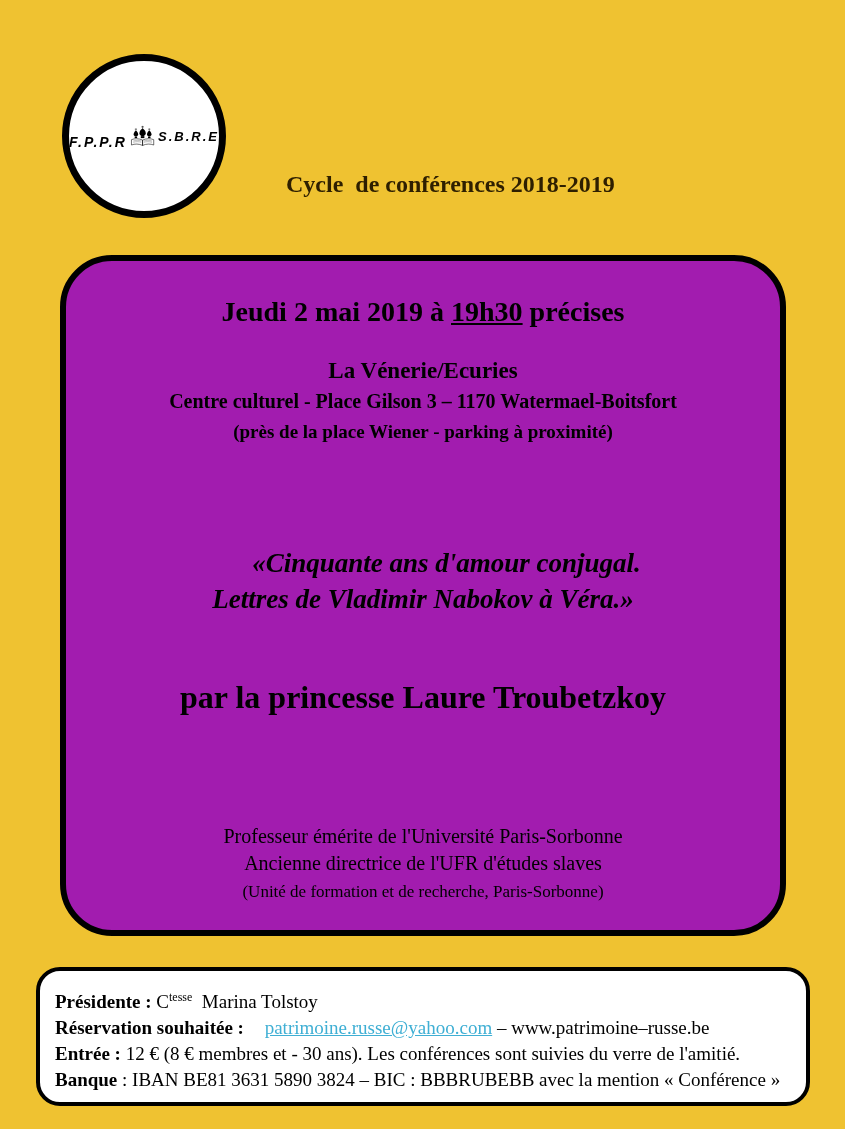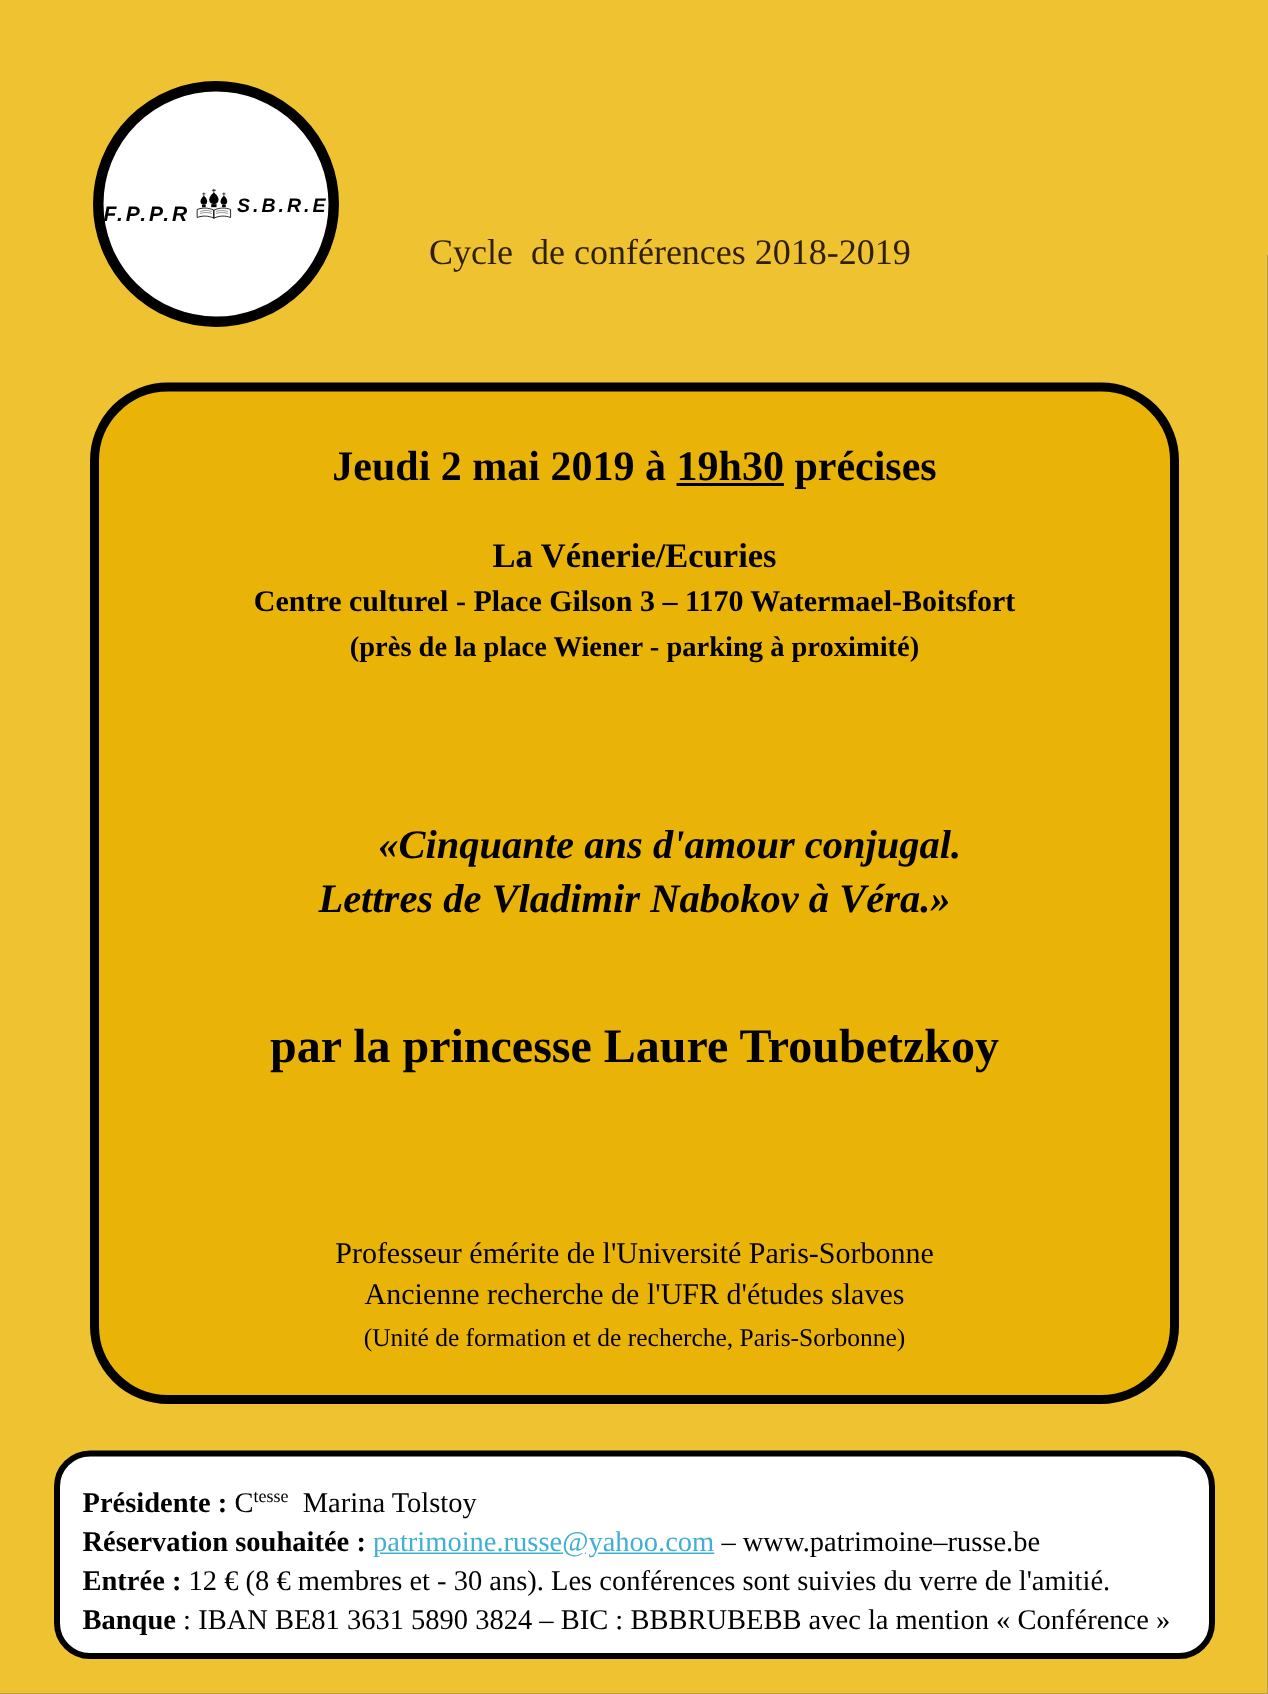--- a/index.html
+++ b/index.html
@@ -37,31 +37,31 @@
   
   .org {
     position:absolute; left:286px; top:70px;
     color:#2E1F00; white-space:pre-wrap;
   }
   .org-abbr { font-size:27px; font-weight:bold; }
   .org-caps { font-size:17px; font-weight:bold; letter-spacing:0.3px; }
   .org-line { line-height:30px; }
   .org-line2 { margin-top:2px; }
   .cycle {
-    position:absolute; left:286px; top:156px;
-    font-size:24px; font-weight:normal; color:#2E1F00;
+    position:absolute; left:286px; top:171px;
+    font-size:24px; font-weight:bold; color:#2E1F00;
     white-space:pre-wrap;
     text-align:center;
   }
 
   
   .main-card {
     position:absolute; left:60px; top:255px;
     width:726px; height:681px;
-    background:#eab308;
+    background:#a21caf;
     border:6px solid #000;
     border-radius:52px;
     text-align:center;
     color:#000;
   }
   .date-line { font-size:28px; font-weight:bold; line-height:34px; margin-top:34px; white-space:pre-wrap; }
   .u { text-decoration:underline; }
   .venue { font-size:23px; font-weight:bold; margin-top:27px; line-height:30px; }
   .address { font-size:20px; font-weight:bold; margin-top:1px; line-height:28px; }
   .address-note { font-size:19px; font-weight:bold; margin-top:3px; line-height:27px; }
@@ -78,21 +78,21 @@
     width:774px; height:139px;
     background:#fff;
     border:4px solid #000;
     border-radius:24px;
     padding:13px 16px 0 15px;
     color:#000;
   }
   .f-line { font-size:19px; line-height:26px; white-space:pre-wrap; }
   .bold { font-weight:bold; }
   sup { font-size:12px; }
-  a.email { color:#3FAFD4; text-decoration:underline; cursor:pointer; }
+  a.email { color:#3FAFD4; text-decoration:underline; cursor:pointer;margin-left:16px; }
 </style>
 </head>
 <body>
 
 <div class="page">
 
   <div class="logo">
     <div class="logo-top">F.P.P.R</div>
     <svg class="logo-art" viewBox="0 0 140 104" xmlns="http://www.w3.org/2000/svg">
 
@@ -123,21 +123,21 @@
 
   <div class="main-card">
     <div class="date-line"><span>Jeudi 2 mai 2019 à </span><span class="u">19h30</span><span> précises</span></div>
     <div class="venue">La Vénerie/Ecuries</div>
     <div class="address">Centre culturel - Place Gilson 3 – 1170 Watermael-Boitsfort</div>
     <div class="address-note">(près de la place Wiener - parking à proximité)</div>
     <div class="lecture-title t1">«Cinquante ans d'amour conjugal.</div>
     <div class="lecture-title">Lettres de Vladimir Nabokov à Véra.»</div>
     <div class="speaker">par la princesse Laure Troubetzkoy</div>
     <div class="bio b1">Professeur émérite de l'Université Paris-Sorbonne</div>
-    <div class="bio">Ancienne recherche de l'UFR d'études slaves</div>
+    <div class="bio">Ancienne directrice de l'UFR d'études slaves</div>
     <div class="bio small">(Unité de formation et de recherche, Paris-Sorbonne)</div>
   </div>
 
   <div class="footer-card">
     <div class="f-line"><span class="bold">Présidente : </span><span>C</span><sup>tesse</sup><span>  Marina Tolstoy</span></div>
     <div class="f-line"><span class="bold">Réservation souhaitée : </span><a class="email">patrimoine.russe@yahoo.com</a><span> – www.patrimoine–russe.be</span></div>
     <div class="f-line"><span class="bold">Entrée :</span><span> 12 € (8 € membres et - 30 ans). Les conférences sont suivies du verre de l'amitié.</span></div>
     <div class="f-line"><span class="bold">Banque</span><span> : IBAN BE81 3631 5890 3824 – BIC : BBBRUBEBB avec la mention « Conférence »</span></div>
   </div>
 

